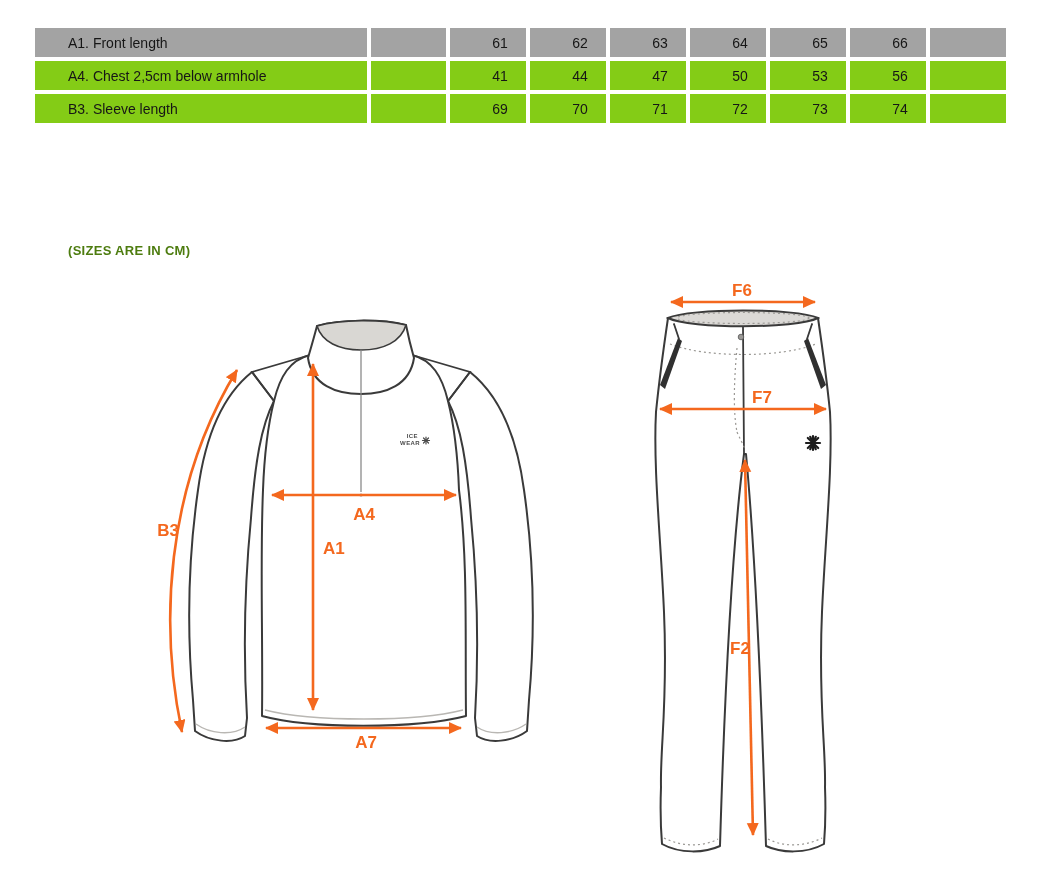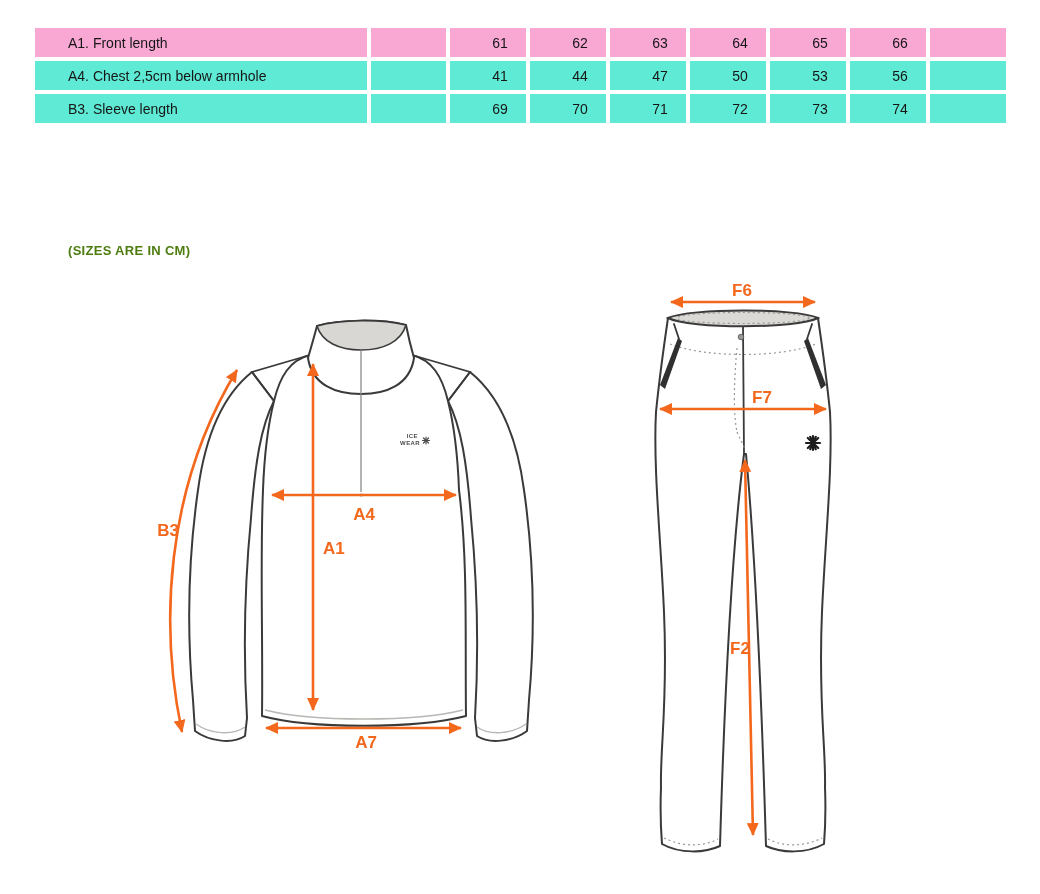--- a/index.html
+++ b/index.html
@@ -8,22 +8,22 @@
 
   
   .size-table{position:absolute;left:31px;top:24px;
               border-collapse:separate;border-spacing:4px;table-layout:fixed;}
   .size-table th,.size-table td{padding:0;vertical-align:middle;overflow:hidden;}
   .size-table th{height:46px;background:#DC7138;color:#ffffff;
                  font-size:14px;font-weight:bold;text-align:center;}
   .size-table th.title-cell{text-align:left;padding-left:33px;font-size:13.5px;}
   .size-table td{height:29px;font-size:14px;color:#161616;text-align:center;padding-left:24px;}
   .size-table td.row-label{text-align:left;padding-left:33px;}
-  .size-table tr.dark td{background:#f9a8d4;}
-  .size-table tr.light td{background:#5eead4;}
+  .size-table tr.dark td{background:#a3a3a3;}
+  .size-table tr.light td{background:#84cc16;}
 
   .cm-note{position:absolute;left:68px;top:243px;font-size:13px;font-weight:bold;
            color:#4d7c0f;letter-spacing:.3px;}
 
   
   .diagram{position:absolute;}
   .shirt-svg{left:140px;top:298px;}
   .pants-svg{left:630px;top:282px;}
 
   svg text{font-family:"Liberation Sans", sans-serif;}

